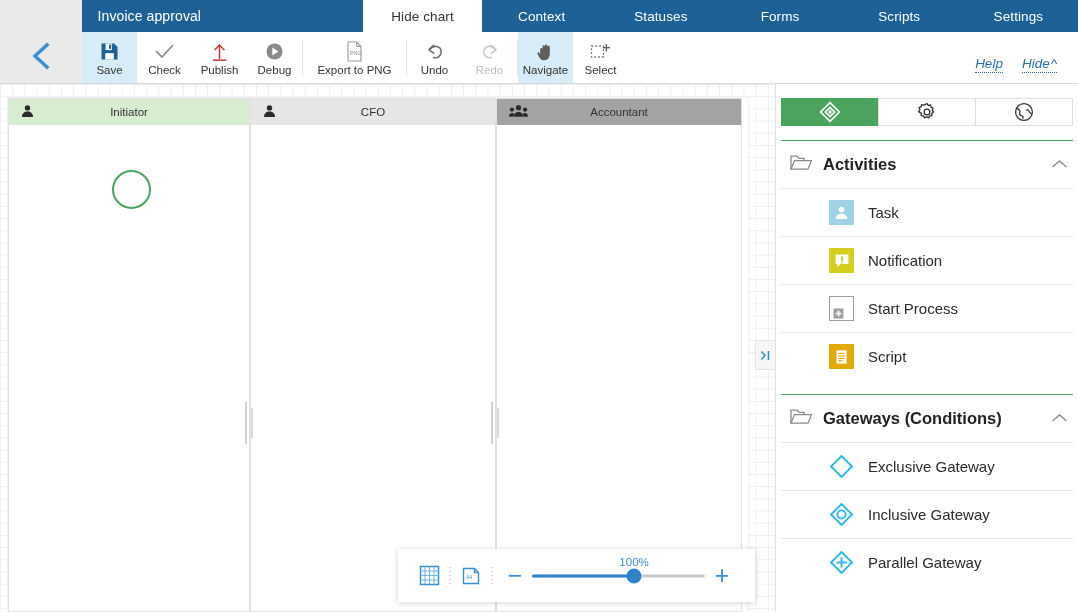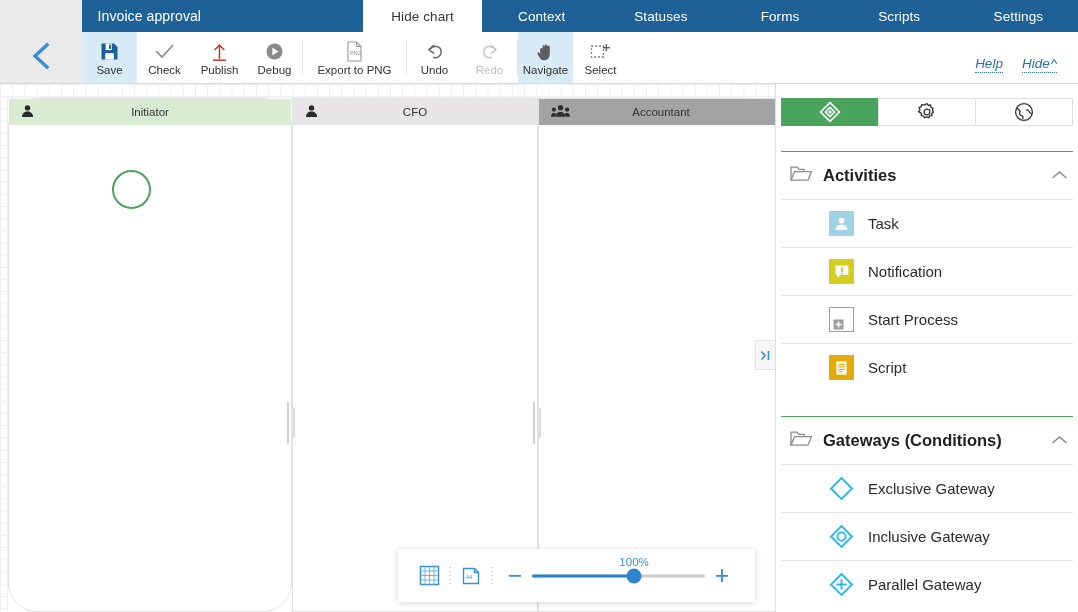--- a/index.html
+++ b/index.html
@@ -93,21 +93,21 @@
   .lane {
     background: #ffffff; border: 1px solid #e2e2e2; height: 514px;
     position: relative;
   }
   .lane-hd {
     height: 26px; display: flex; align-items: center;
     font-size: 11.5px; color: #333; position: relative;
   }
   .lane-hd .ico { position: absolute; left: 12px; top: 50%; transform: translateY(-50%); }
   .lane-hd .nm { width: 100%; text-align: center; }
-  .lane.initiator { width: 284px; border-radius: 29px; }
+  .lane.initiator { width: 242px; }
   .lane.initiator .lane-hd { background: #d7ecd0; }
   .lane.cfo { width: 246px; }
   .lane.cfo .lane-hd { background: #e8e5e9; }
   .lane.acct { width: 246px; }
   .lane.acct .lane-hd { background: #a3a3a3; }
 
   .lane-handle {
     position: absolute; top: 303px; right: -5px; width: 9px; height: 42px;
     z-index: 5;
   }
@@ -163,21 +163,21 @@
   }
   .rp-tabs { display: flex; padding: 14px 5px 0 5px; gap: 0; }
   .rp-tab {
     flex: 1; height: 28px; border: 1px solid #dedede;
     display: flex; align-items: center; justify-content: center;
     cursor: pointer; background: #ffffff; margin-left: -1px;
   }
   .rp-tab:first-child { margin-left: 0; }
   .rp-tab.active { background: #4aa45e; border-color: #4aa45e; }
 
-  .sec { margin-top: 25px; }
+  .sec { margin-top: 14px; }
   .sec-rule { height: 1px; background: #4aa45e; margin: 0 5px; }
   .sec-hd {
     display: flex; align-items: center; gap: 11px;
     padding: 13px 10px 13px 14px; cursor: pointer;
   }
   .sec-title { font-size: 16.5px; font-weight: bold; color: #222; flex: 1; }
   .palette-item {
     display: flex; align-items: center; gap: 14px;
     height: 48px; padding-left: 48px;
     border-top: 1px solid #e4e4e4; margin: 0 5px 0 5px;

